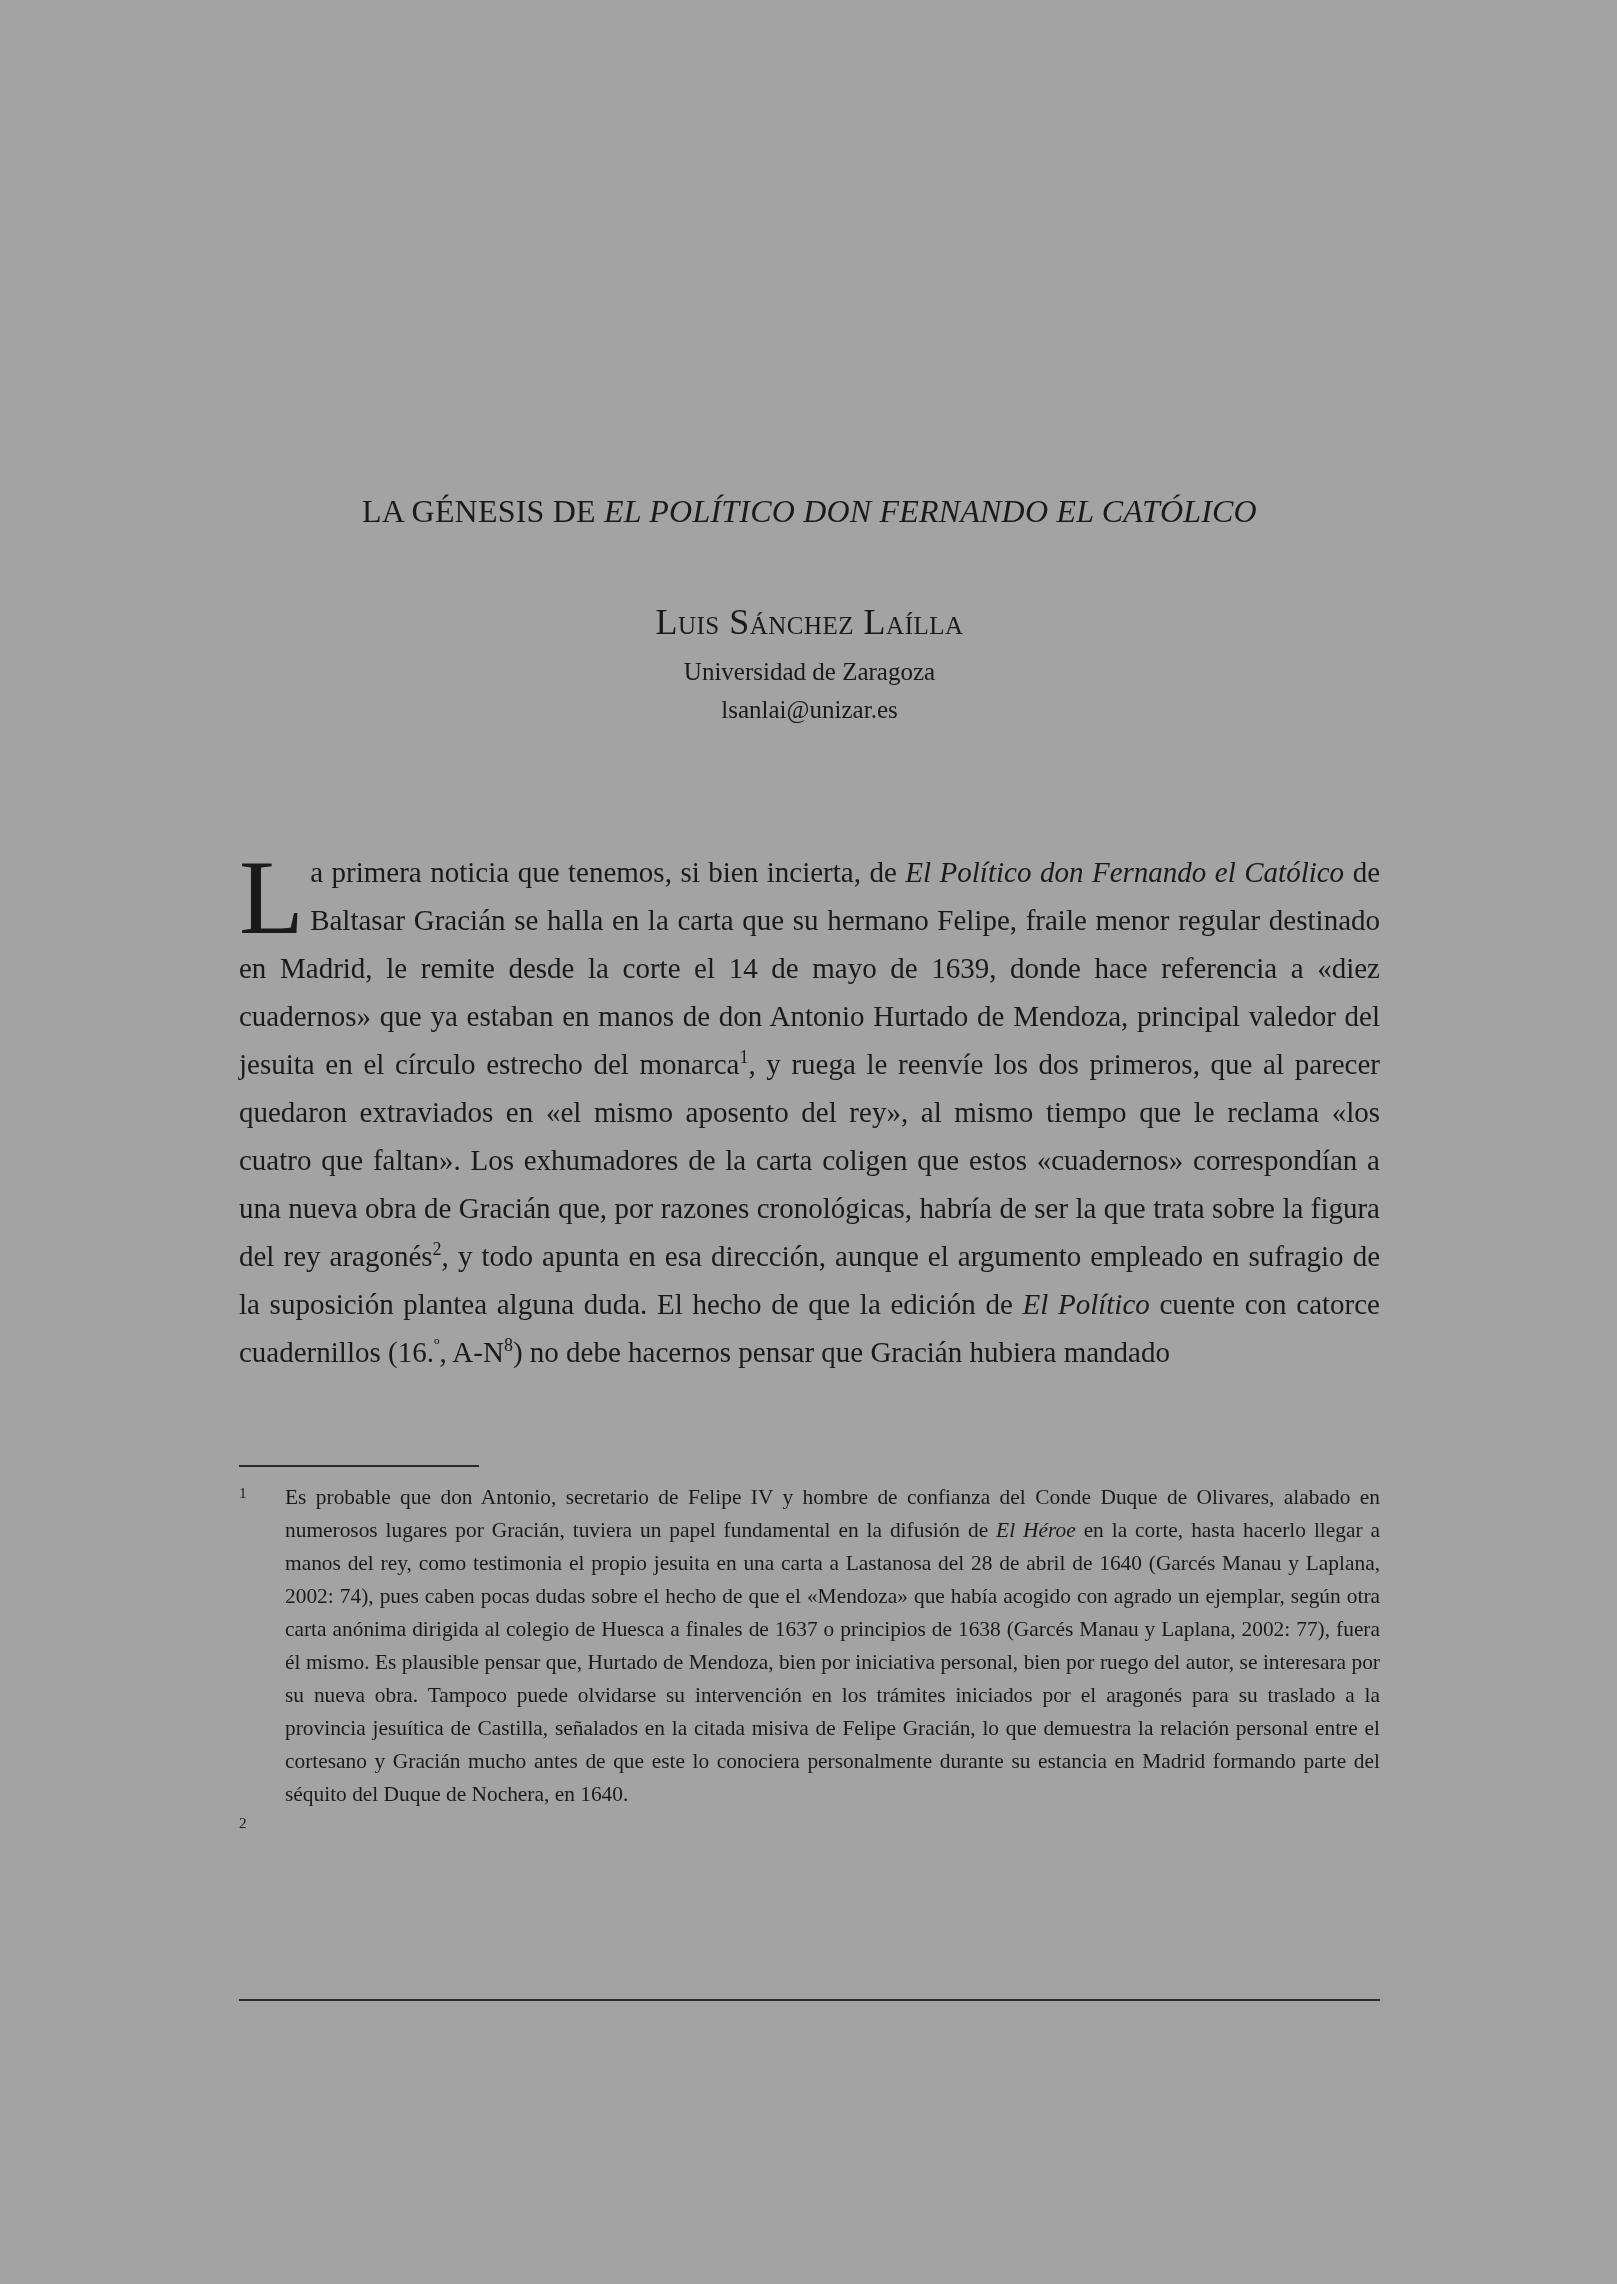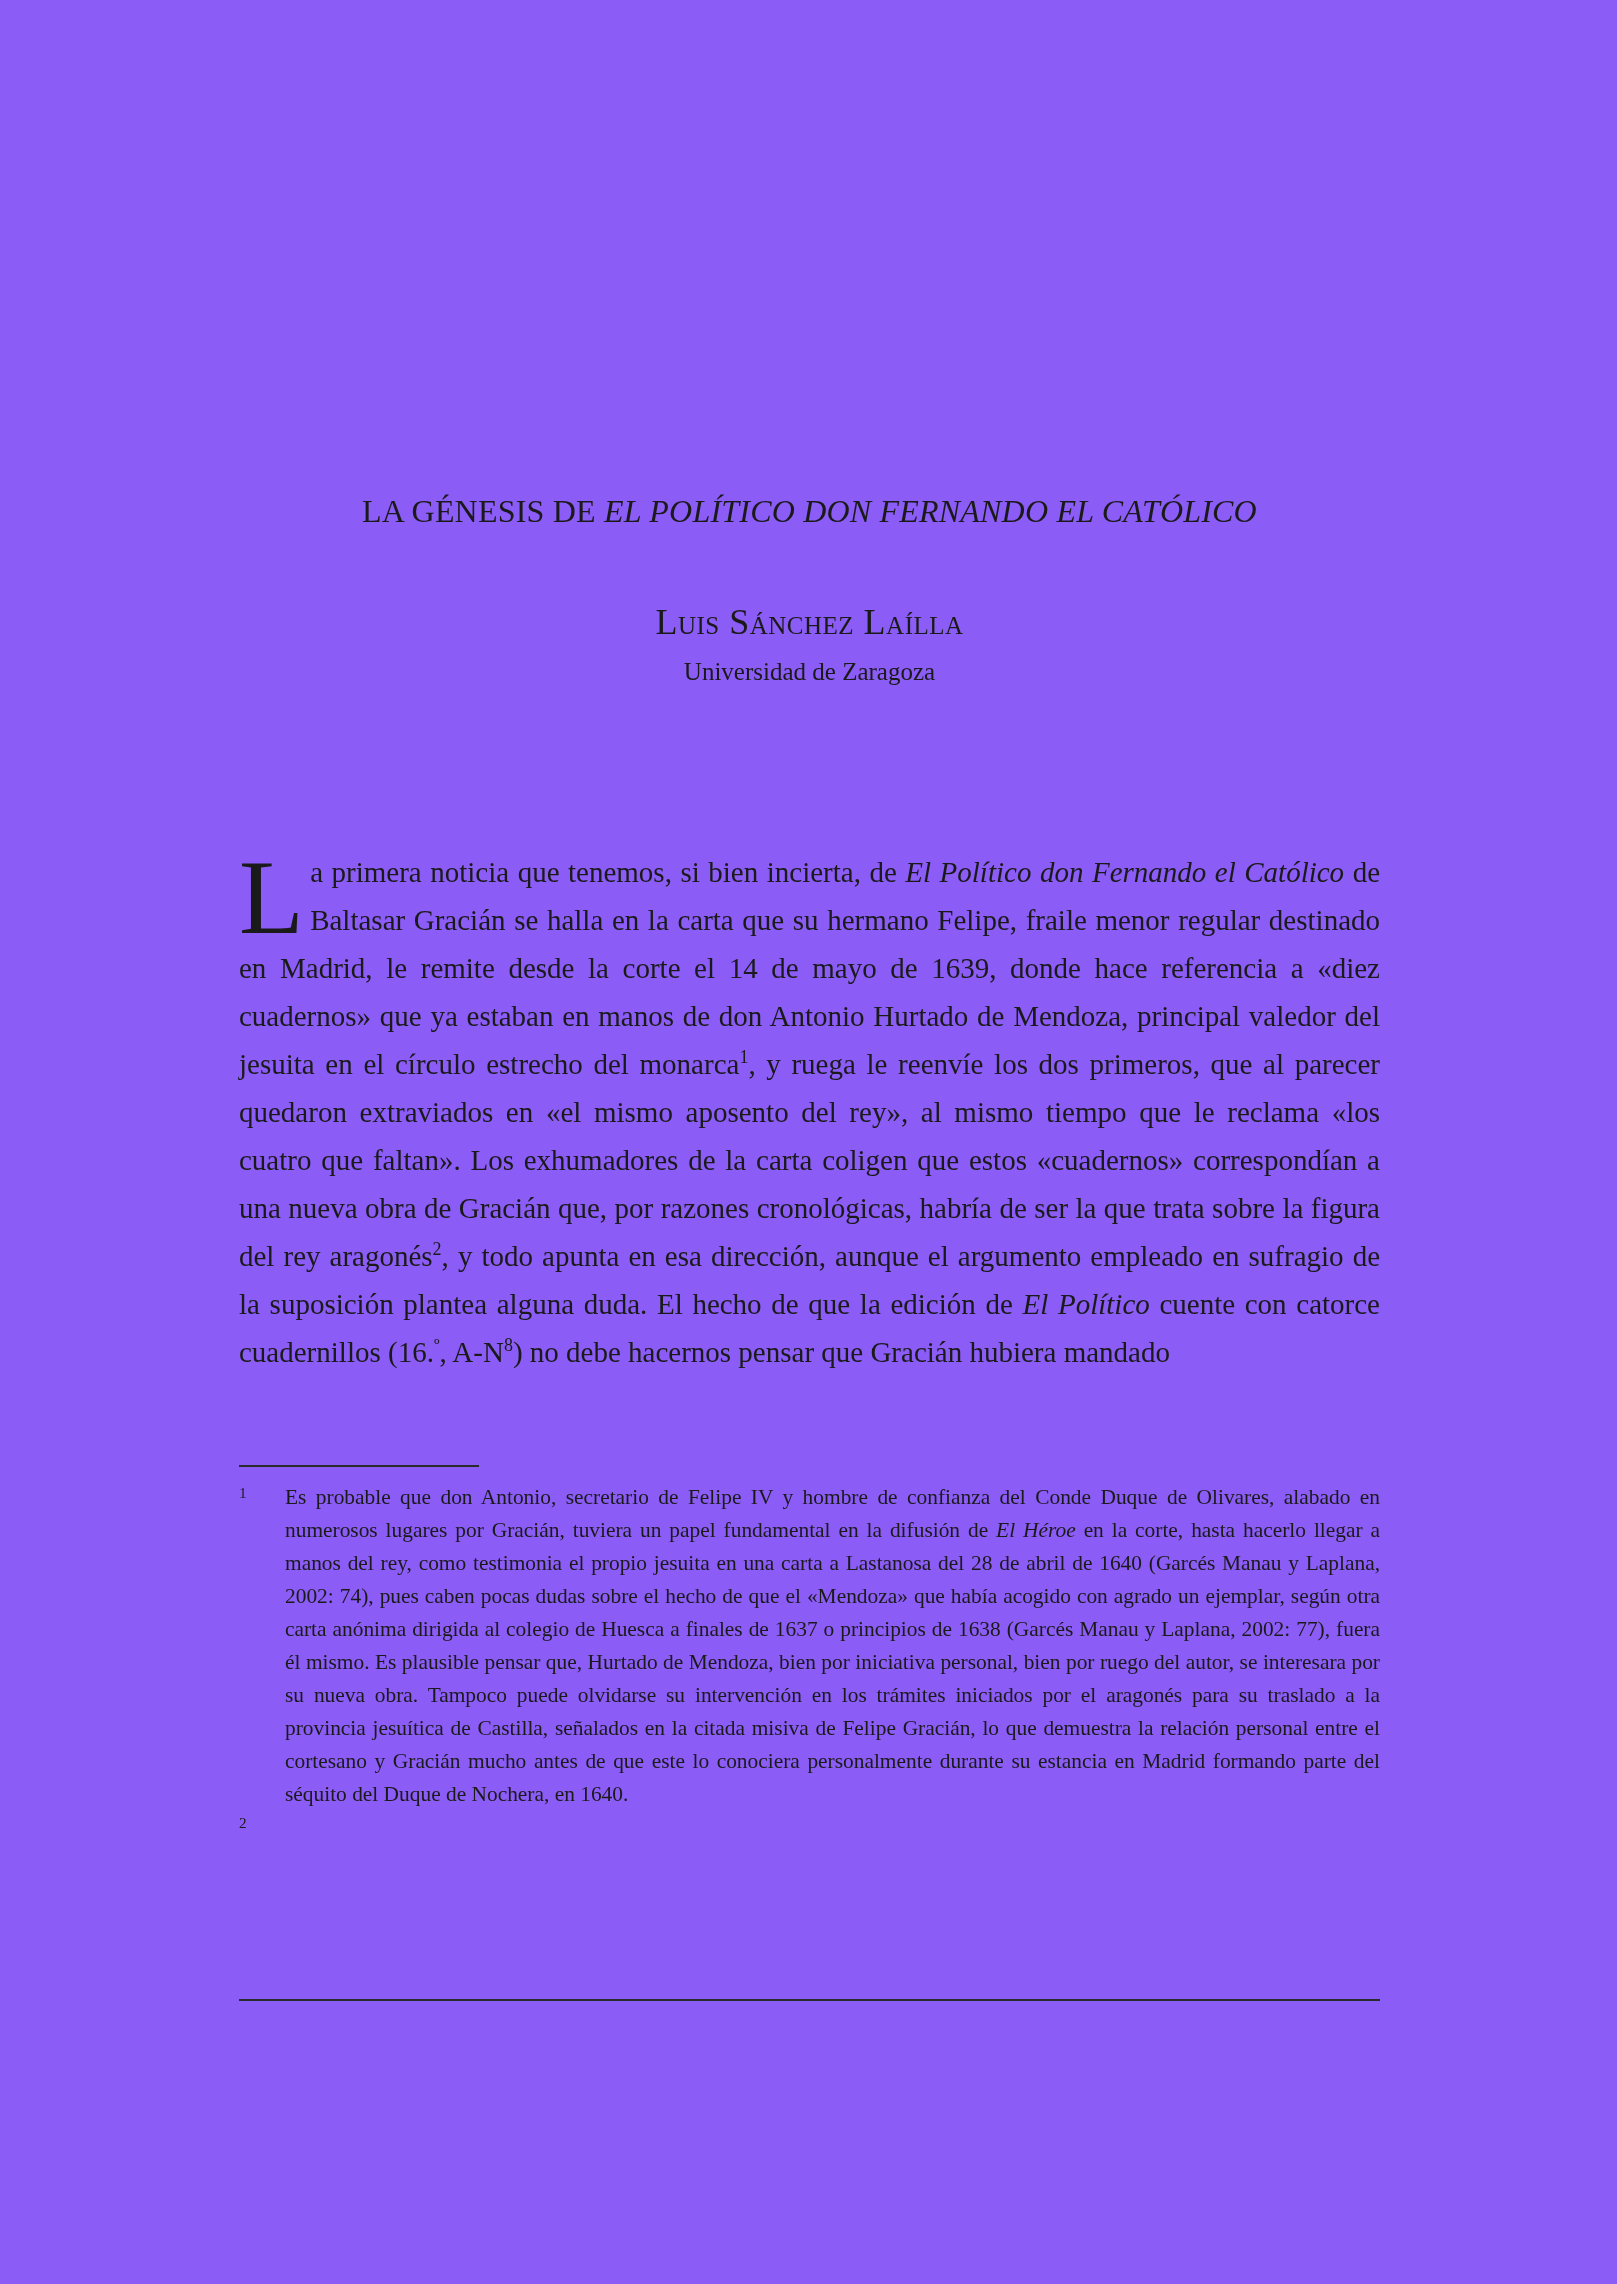--- a/index.html
+++ b/index.html
@@ -5,21 +5,21 @@
   html, body {
     margin: 0;
     padding: 0;
     background: #ffffff;
   }
 
   .page {
     position: relative;
     width: 1618px;
     height: 2284px;
-    background: #8b5cf6;
+    background: #a3a3a3;
     font-family: "Liberation Serif", "DejaVu Serif", serif;
     color: #1a1a1a;
     box-sizing: border-box;
     overflow: hidden;
   }
 
   
   .col {
     position: absolute;
     left: 239px;
@@ -153,20 +153,21 @@
 </head>
 <body>
 
 <div class="page">
 
   <h1 class="col title"><span>LA GÉNESIS DE </span><span class="ital">EL POLÍTICO DON FERNANDO EL CATÓLICO</span></h1>
 
   <div class="col byline">
     <div class="author sc">Luis Sánchez Laílla</div>
     <div class="affil">Universidad de Zaragoza</div>
+    <div class="email">lsanlai@unizar.es</div>
   </div>
 
   <div class="col body">
     <p><span class="dropcap">L</span><span>a primera noticia que tenemos, si bien incierta, de </span><i>El Político don Fernando el Católico</i><span> de Baltasar Gracián se halla en la carta que su hermano Felipe, fraile menor regular destinado en Madrid, le remite desde la corte el 14 de mayo de 1639, donde hace referencia a «diez cuadernos» que ya estaban en manos de don Antonio Hurtado de Mendoza, principal valedor del jesuita en el círculo estrecho del monarca</span><sup class="fn">1</sup><span>, y ruega le reenvíe los dos primeros, que al parecer quedaron extraviados en «el mismo aposento del rey», al mismo tiempo que le reclama «los cuatro que faltan». Los exhumadores de la carta coligen que estos «cuadernos» correspondían a una nueva obra de Gracián que, por razones crono­lógicas, habría de ser la que trata sobre la figura del rey aragonés</span><sup class="fn">2</sup><span>, y todo apunta en esa dirección, aunque el argumento empleado en sufragio de la suposición plantea alguna duda. El hecho de que la edición de </span><i>El Político</i><span> cuente con catorce cuadernillos (16.</span><sup class="ord">º</sup><span>, A-N</span><sup class="ord">8</sup><span>) no debe hacernos pensar que Gracián hubiera mandado</span></p>
   </div>
 
   <div class="fn-rule"></div>
 
   <div class="col footnotes">
 

